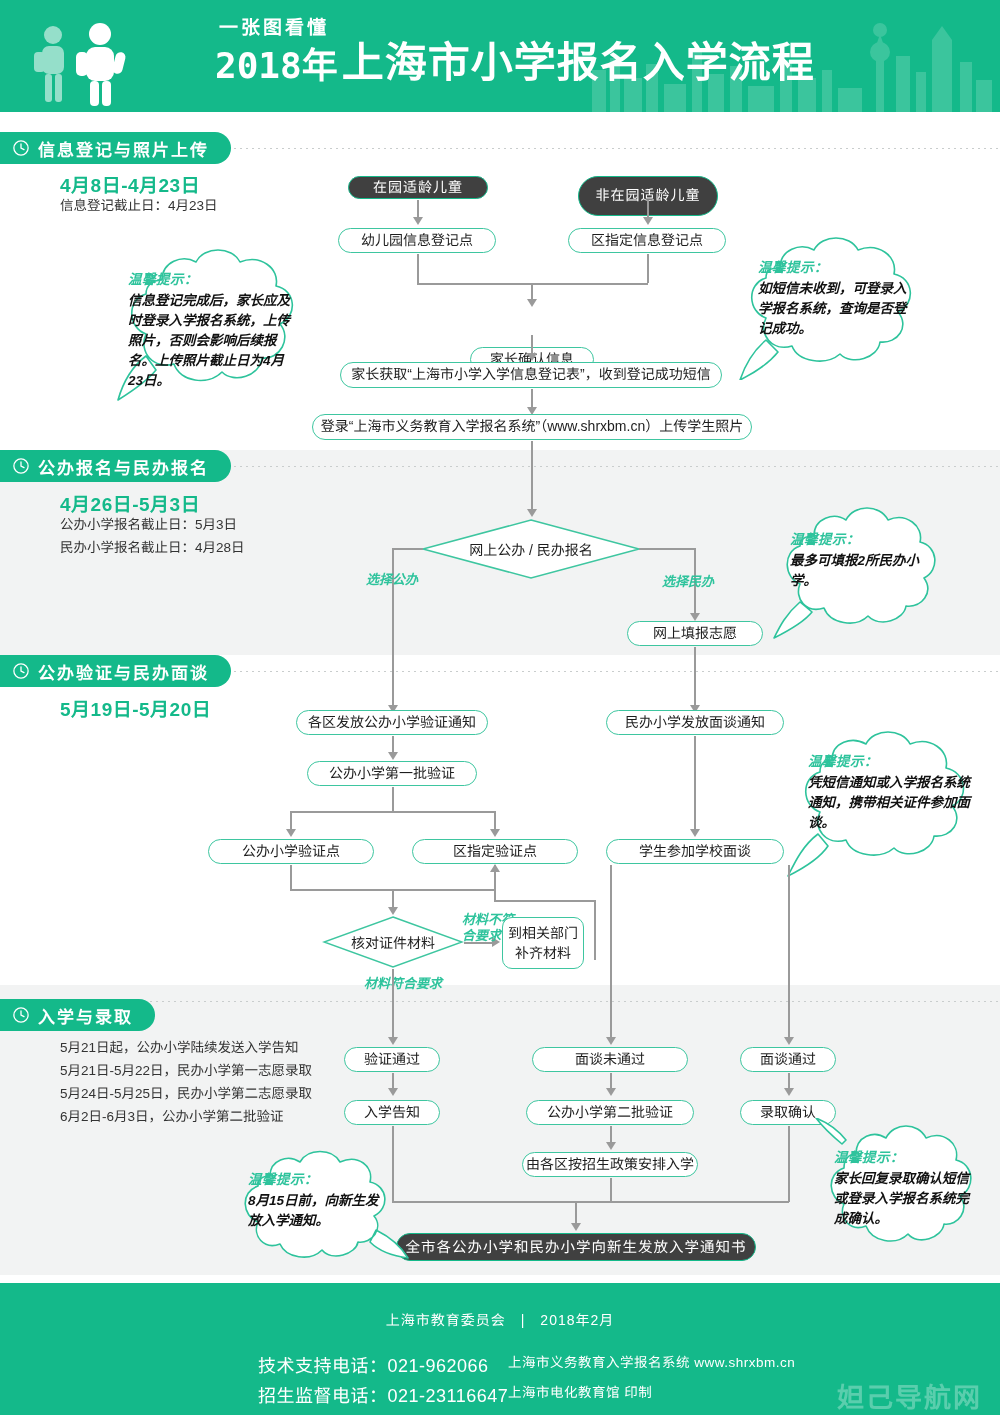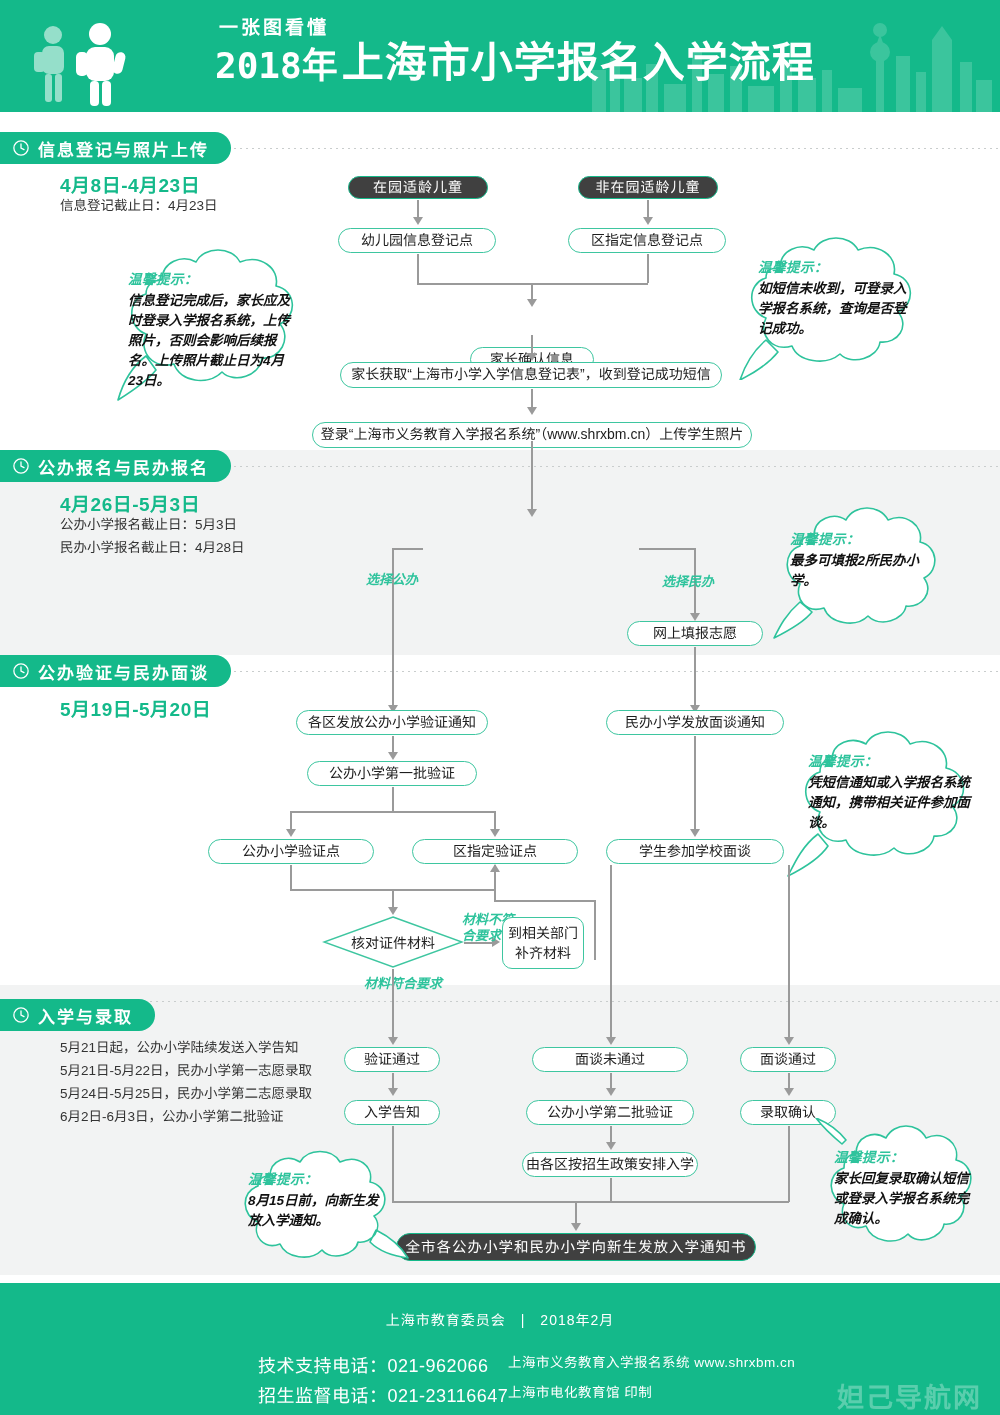--- a/index.html
+++ b/index.html
@@ -181,21 +181,21 @@
       <path d="M12 6.5 L12 12 L16 14.2" fill="none" stroke="#fff" stroke-width="1.7" stroke-linecap="round"></path>
     </svg>
     <span>入学与录取</span>
   </div>
   <div class="sec-sub" style="left:60px;top:1038px;">5月21日起，公办小学陆续发送入学告知</div>
   <div class="sec-sub" style="left:60px;top:1061px;">5月21日-5月22日，民办小学第一志愿录取</div>
   <div class="sec-sub" style="left:60px;top:1084px;">5月24日-5月25日，民办小学第二志愿录取</div>
   <div class="sec-sub" style="left:60px;top:1107px;">6月2日-6月3日，公办小学第二批验证</div>
 
   <div class="node solid" style="left:348px;top:176px;width:140px;height:23px;">在园适龄儿童</div>
-  <div class="node solid" style="left:578px;top:176px;width:140px;height:23px;">非在园适龄儿童</div>
+  <div class="node solid" style="left:578px;top:176px;width:140px;height:40px;">非在园适龄儿童</div>
 
   <div class="vline" style="left:417px;top:200px;height:19px;"></div>
   <div class="arrow" style="left:412.5px;top:217px;"></div>
   <div class="vline" style="left:647px;top:200px;height:19px;"></div>
   <div class="arrow" style="left:642.5px;top:217px;"></div>
 
   <div class="node" style="left:338px;top:228px;width:158px;height:25px;">幼儿园信息登记点</div>
   <div class="node" style="left:568px;top:228px;width:158px;height:25px;">区指定信息登记点</div>
 
   <div class="vline" style="left:417px;top:254px;height:29px;"></div>
@@ -207,21 +207,21 @@
   <div class="node" style="left:470px;top:309px;width:124px;height:25px;margin-top:38px;">家长确认信息</div>
 
   <div class="vline" style="left:531px;top:335px;height:20px;"></div>
   <div class="arrow" style="left:526.5px;top:353px;"></div>
 
   <div class="node" style="left:340px;top:362px;width:382px;height:26px;">家长获取“上海市小学入学信息登记表”，收到登记成功短信</div>
 
   <div class="vline" style="left:531px;top:389px;height:20px;"></div>
   <div class="arrow" style="left:526.5px;top:407px;"></div>
 
-  <div class="node" style="left:312px;top:414px;width:440px;height:26px;margin-top:8px;">登录“上海市义务教育入学报名系统”（www.shrxbm.cn）上传学生照片</div>
+  <div class="node" style="left:312px;top:414px;width:440px;height:26px;">登录“上海市义务教育入学报名系统”（www.shrxbm.cn）上传学生照片</div>
 
   <div class="cloud" style="left:104px;top:240px;width:210px;height:165px;">
     <svg width="210" height="165" viewBox="0 0 210 165">
       <path d="M58 40 C58 22 78 14 92 22 C100 6 128 6 136 22 C156 14 176 28 172 46
                C192 50 194 76 176 84 C188 98 176 120 158 118 C156 136 130 144 118 132
                C104 146 76 142 70 124 C50 130 34 112 42 94 C24 88 22 60 42 54
                C42 46 48 40 58 40 Z
                M42 116 C26 128 18 146 14 160 C30 150 44 140 52 130 Z" fill="#fff" stroke="#2ec39c" stroke-width="1.6" stroke-linejoin="round"></path>
     </svg>
     <div class="ctext" style="left:24px;top:28px;width:170px;">
@@ -240,20 +240,26 @@
     </svg>
     <div class="ctext" style="left:22px;top:24px;width:160px;">
       <div class="ctitle">温馨提示：</div>
       <div class="cbody">如短信未收到，可登录入学报名系统，查询是否登记成功。</div>
     </div>
   </div>
 
   <div class="vline" style="left:531px;top:441px;height:70px;"></div>
   <div class="arrow" style="left:526.5px;top:509px;"></div>
 
+  <div class="diamond" style="left:421px;top:518px;width:220px;height:62px;">
+    <svg width="220" height="62" viewBox="0 0 220 62">
+      <polygon points="110,2 218,31 110,60 2,31" fill="#fff" stroke="#3ec6a0" stroke-width="1.5"></polygon>
+    </svg>
+    <div class="dtext">网上公办 / 民办报名</div>
+  </div>
 
   <div class="hline" style="left:392px;top:548px;width:31px;"></div>
   <div class="vline" style="left:392px;top:548px;height:167px;"></div>
   <div class="blabel" style="left:366px;top:572px;">选择公办</div>
 
   <div class="hline" style="left:639px;top:548px;width:56px;"></div>
   <div class="vline" style="left:694px;top:548px;height:67px;"></div>
   <div class="arrow" style="left:689.5px;top:613px;"></div>
   <div class="blabel" style="left:662px;top:574px;">选择民办</div>
 

